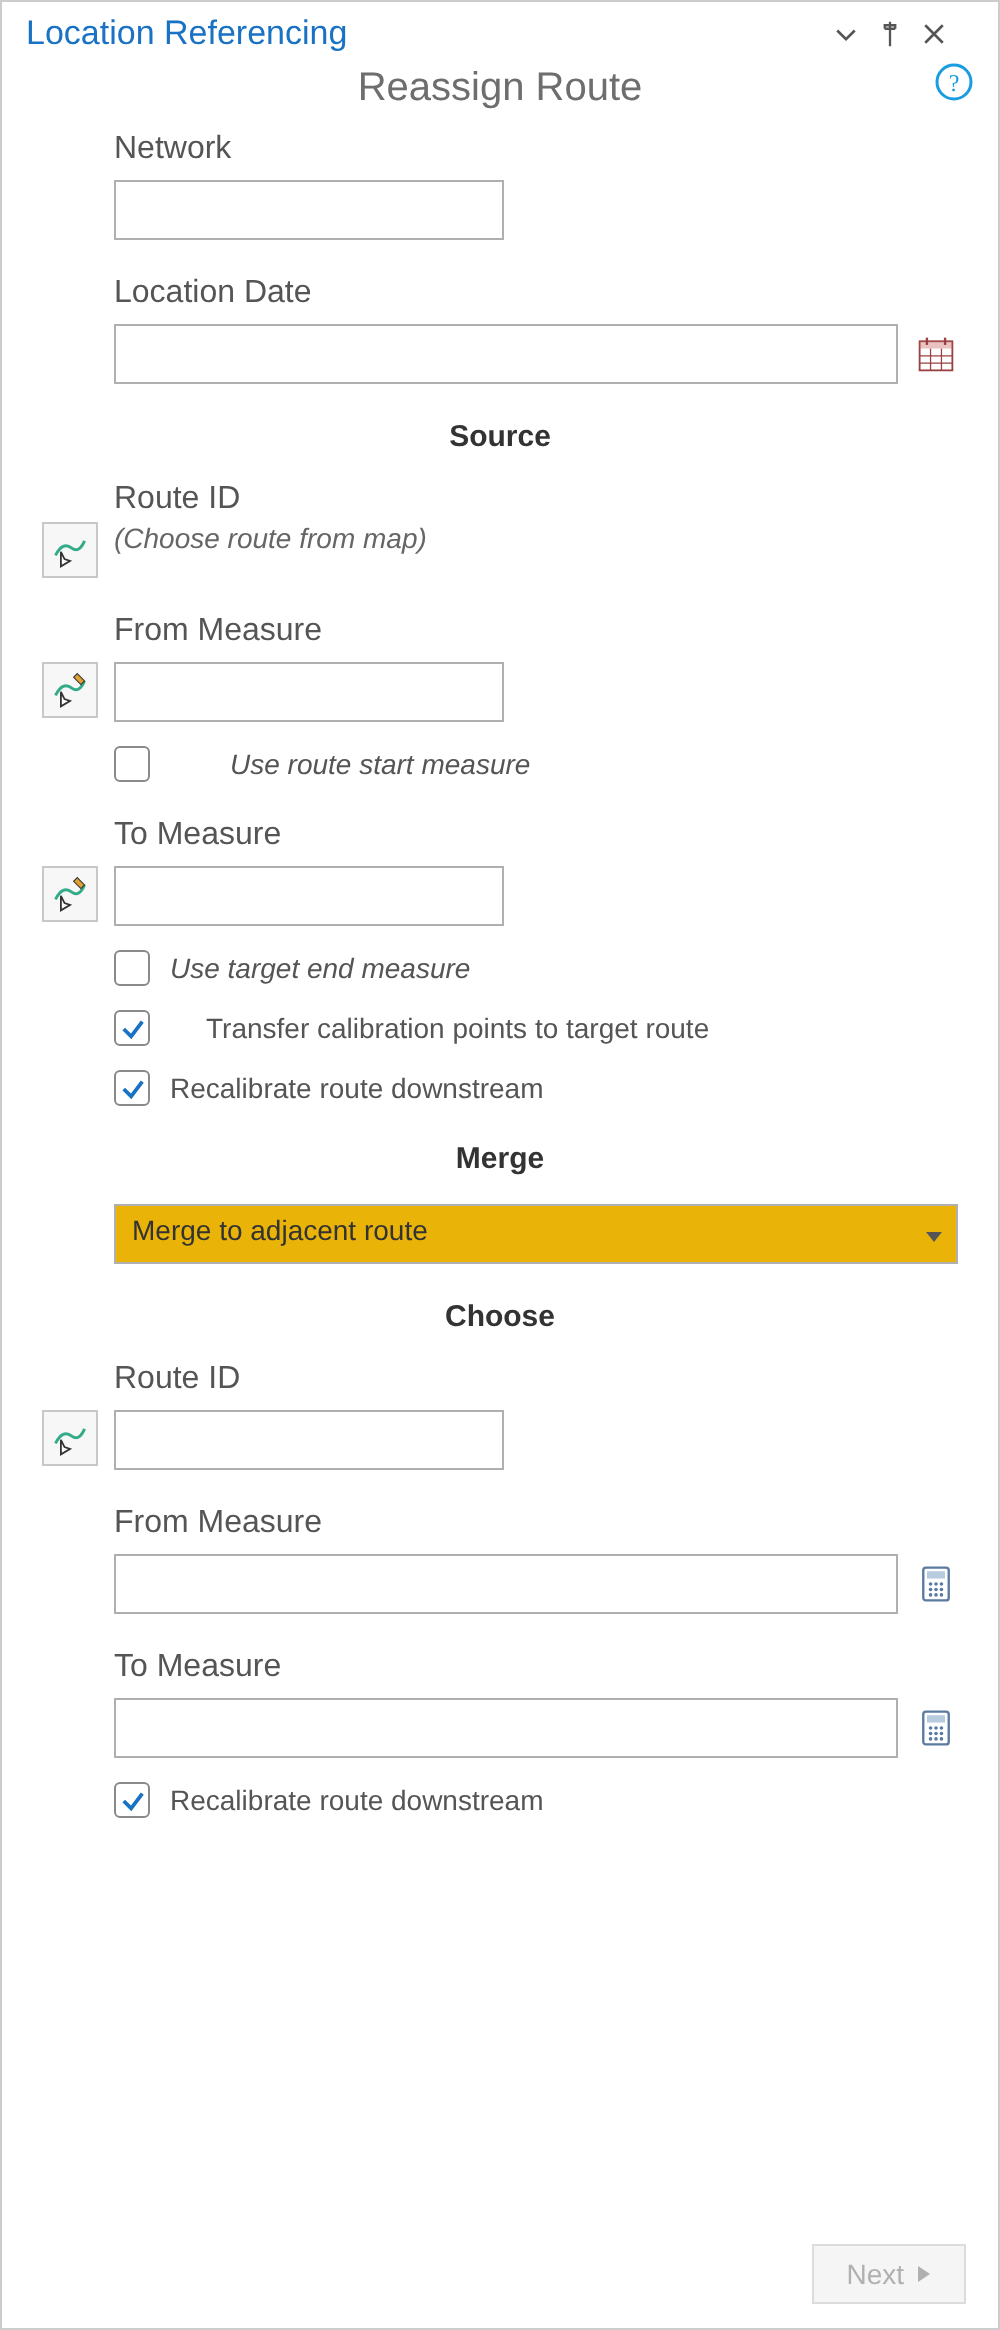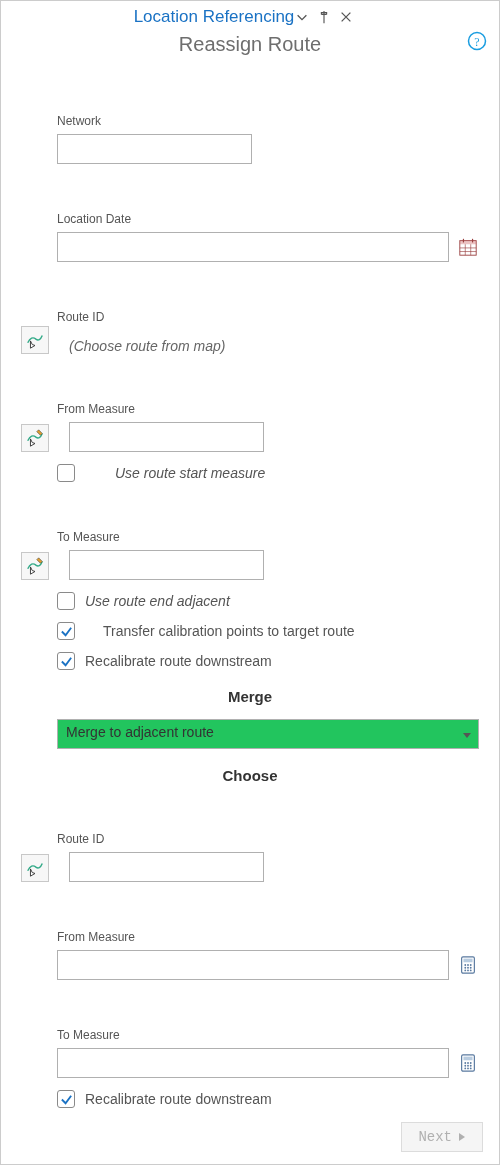--- a/index.html
+++ b/index.html
@@ -9,21 +9,21 @@
       color: #333;
       background: #fff;
       width: 500px;
       height: 1165px;
       border: 1px solid #ccc;
       position: relative;
     }
     .header {
       display: flex;
       align-items: center;
-      justify-content: center;
+      justify-content: space-between;
       padding: 6px 24px 2px 12px;
     }
     .header-title {
       color: #1a72c4;
       font-size: 17px;
       font-weight: 400;
     }
     .header-controls {
       display: flex;
       align-items: center;
@@ -64,23 +64,22 @@
     }
     .field-block {
       margin-bottom: 18px;
     }
     .field-block.indent {
       padding-left: 36px;
     }
     .label {
       display: block;
       color: #555;
-      font-size: 12px;
+      font-size: 16px;
       margin-bottom: 6px;
-      margin-top: 48px;
     }
     .input-row {
       display: flex;
       align-items: center;
       gap: 8px;
     }
     .text-input {
       flex: 1;
       height: 30px;
       border: 1px solid #b0b0b0;
@@ -149,21 +148,21 @@
       font-size: 14px;
     }
     .checkbox-label.italic { font-style: italic; }
     .select-wrap {
       position: relative;
     }
     .select {
       width: 100%;
       height: 30px;
       border: 1px solid #b0b0b0;
-      background: #22c55e;
+      background: #eab308;
       padding: 4px 26px 4px 8px;
       font-size: 14px;
       color: #333;
       font-family: inherit;
       appearance: none;
       cursor: pointer;
     }
     .select-caret {
       position: absolute;
       right: 8px;
@@ -176,34 +175,34 @@
       position: absolute;
       bottom: 12px;
       right: 16px;
     }
     .next-btn {
       border: 1px solid #dcdcdc;
       background: #f5f5f5;
       color: #b0b0b0;
       padding: 6px 16px;
       font-size: 14px;
-      font-family: Liberation Mono, monospace;
+      font-family: Liberation Sans, sans-serif;
       display: inline-flex;
       align-items: center;
       gap: 6px;
       cursor: default;
     }
     .left-tool-col {
       width: 36px;
       flex-shrink: 0;
     }
     .row-with-tool {
       display: flex;
-      align-items: flex-end;
-      gap: 12px;
+      align-items: flex-start;
+      gap: 0;
     }
     .row-with-tool .left-tool-col {
       display: flex;
       align-items: center;
       justify-content: flex-start;
       padding-top: 0;
     }
     .row-with-tool.align-input .left-tool-col { padding-top: 0; }
     .row-with-tool .rest { flex: 1; }
   </style>
@@ -260,20 +259,21 @@
           <line x1="2" y1="16" x2="20" y2="16" stroke="#9a4040" stroke-width="0.7"></line>
           <line x1="8" y1="8" x2="8" y2="20" stroke="#9a4040" stroke-width="0.7"></line>
           <line x1="14" y1="8" x2="14" y2="20" stroke="#9a4040" stroke-width="0.7"></line>
           <line x1="6" y1="2" x2="6" y2="6" stroke="#9a4040" stroke-width="1.3"></line>
           <line x1="16" y1="2" x2="16" y2="6" stroke="#9a4040" stroke-width="1.3"></line>
         </svg>
       </span>
     </div>
   </div>
 
+  <div class="section-heading">Source</div>
 
   <div class="field-block" style="margin-bottom:18px;">
     <div style="padding-left:36px;">
       <span class="label" style="margin-bottom:2px;">Route ID</span>
     </div>
     <div class="row-with-tool">
       <div class="left-tool-col">
         <span class="tool-icon-btn" style="position:static;">
           <svg viewBox="0 0 22 22" width="20" height="20">
             <path d="M3 14 Q7 6 12 10 Q16 13 19 6" stroke="#3a8" stroke-width="1.6" fill="none"></path>
@@ -328,21 +328,21 @@
         </span>
       </div>
       <div class="rest">
         <input class="text-input" type="text" value="" style="">
       </div>
     </div>
     <div class="checkbox-row" style="padding-left:36px;">
       <span class="checkbox">
         
       </span>
-      <span class="checkbox-label italic">Use route end adjacent</span>
+      <span class="checkbox-label italic">Use target end measure</span>
     </div>
     <div class="checkbox-row" style="padding-left:36px;gap:28px;">
       <span class="checkbox checked">
         <svg viewBox="0 0 14 14">
             <path d="M2 7 L6 11 L12 3" stroke="#1a72c4" stroke-width="2" fill="none"></path>
           </svg>
       </span>
       <span class="checkbox-label">Transfer calibration points to target route</span>
     </div>
     <div class="checkbox-row" style="padding-left:36px;">

